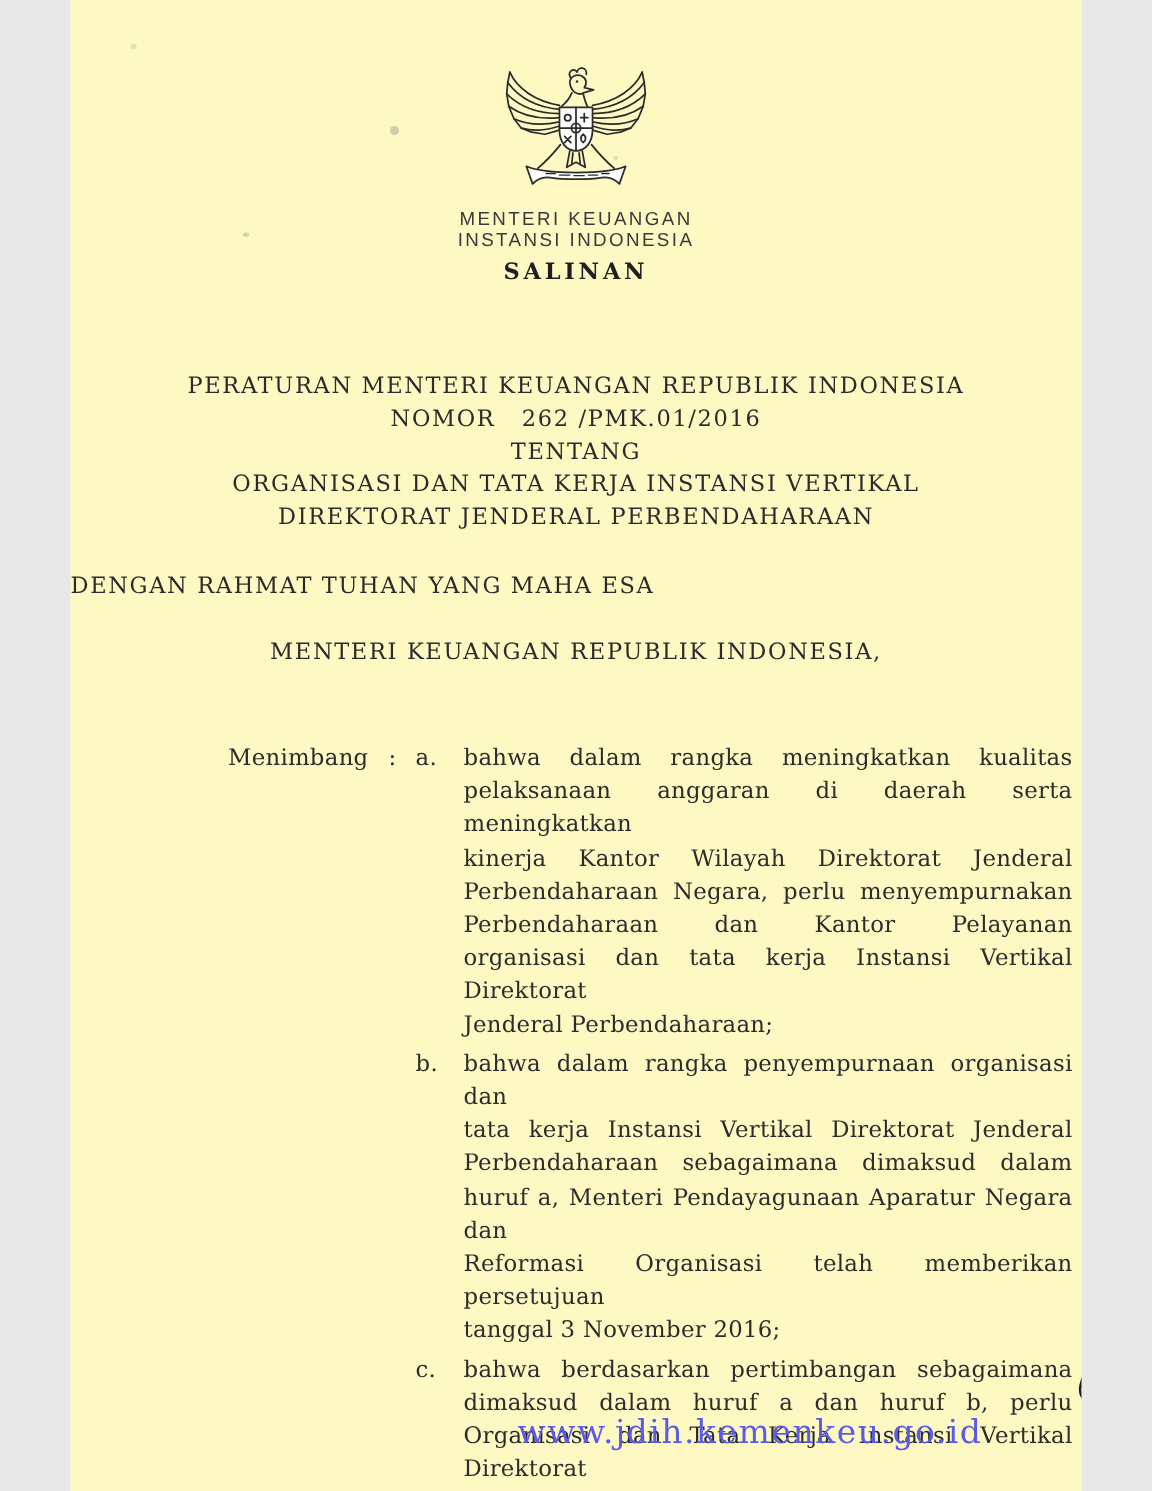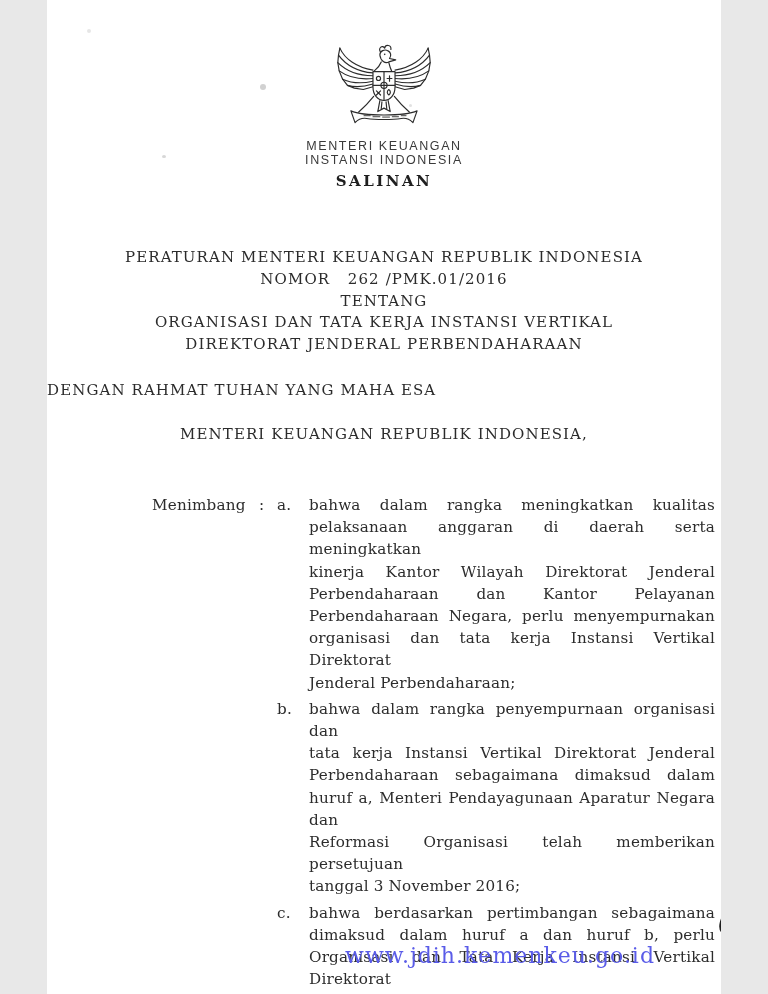--- a/index.html
+++ b/index.html
@@ -1,18 +1,18 @@
 <!DOCTYPE html>
 <html><head>
 <meta charset="utf-8">
 <style>
   html,body{margin:0;padding:0;background:#e8e8e8;}
   .page{
     position:relative;width:674px;height:994px;margin:0 auto;
-    background:#ffffff;overflow:hidden;
+    background:#fef9c3;overflow:hidden;
     font-family:"DejaVu Serif",serif;color:#2e2e2e;
   }
   
   .speck{position:absolute;background:#9a9a9a;border-radius:50%;}
   .s1{left:213px;top:84px;width:6px;height:6px;opacity:.45;}
   .s2{left:40px;top:29px;width:4px;height:4px;opacity:.25;}
   .s3{left:362px;top:104px;width:3px;height:3px;opacity:.3;}
   .s4{left:115px;top:155px;width:4px;height:3px;opacity:.4;}
 
   
@@ -125,22 +125,22 @@
   <section class="considerations">
     <div>
         <div class="cons-row">
           <div class="cell">Menimbang</div>
           <div class="cell">:</div>
           <div class="cell">a.</div>
           <div>
             <div class="jline">bahwa dalam rangka meningkatkan kualitas</div>
             <div class="jline">pelaksanaan anggaran di daerah serta meningkatkan</div>
             <div class="jline">kinerja Kantor Wilayah Direktorat Jenderal</div>
+            <div class="jline">Perbendaharaan Negara, perlu menyempurnakan</div>
             <div class="jline">Perbendaharaan dan Kantor Pelayanan</div>
-            <div class="jline">Perbendaharaan Negara, perlu menyempurnakan</div>
             <div class="jline">organisasi dan tata kerja Instansi Vertikal Direktorat</div>
             <div class="jline last">Jenderal Perbendaharaan;</div>
           </div>
         </div>
         <div class="cons-row">
           <div class="cell"></div>
           <div class="cell"></div>
           <div class="cell">b.</div>
           <div>
             <div class="jline">bahwa dalam rangka penyempurnaan organisasi dan</div>

